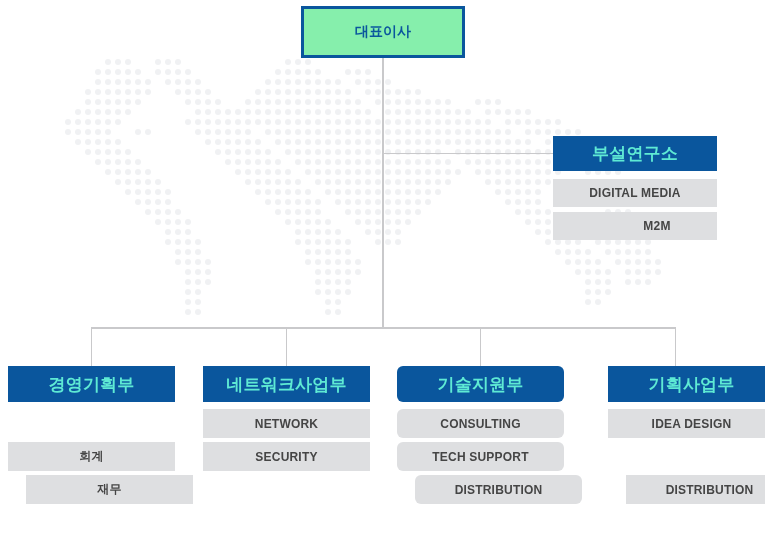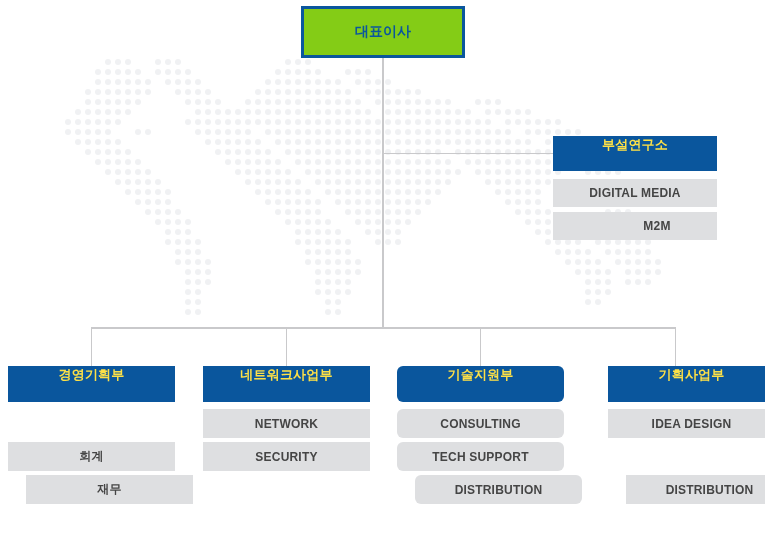--- a/index.html
+++ b/index.html
@@ -41,26 +41,26 @@
     height: 544px;
     pointer-events: none;
     z-index: 1;
   }
 
   
   .node-head {
     position: absolute;
     box-sizing: border-box;
     background: #0a569d;
-    color: #fde047;
-    font-size: 13px;
+    color: #5eead4;
+    font-size: 17px;
     font-weight: bold;
     letter-spacing: 0.2px;
     display: flex;
-    align-items: flex-start;
+    align-items: center;
     justify-content: center;
     z-index: 3;
   }
 
   .node-sub {
     position: absolute;
     box-sizing: border-box;
     background: #dedfe1;
     color: #454545;
     font-size: 12px;
@@ -75,21 +75,21 @@
 
   
   #ceo-box {
     position: absolute;
     box-sizing: border-box;
     left: 301px;
     top: 6px;
     width: 164px;
     height: 52px;
     border: 3px solid #0a569d;
-    background: #84cc16;
+    background: #86efac;
     color: #0a569d;
     font-size: 14px;
     font-weight: bold;
     display: flex;
     align-items: center;
     justify-content: center;
     z-index: 3;
   }
 
   

